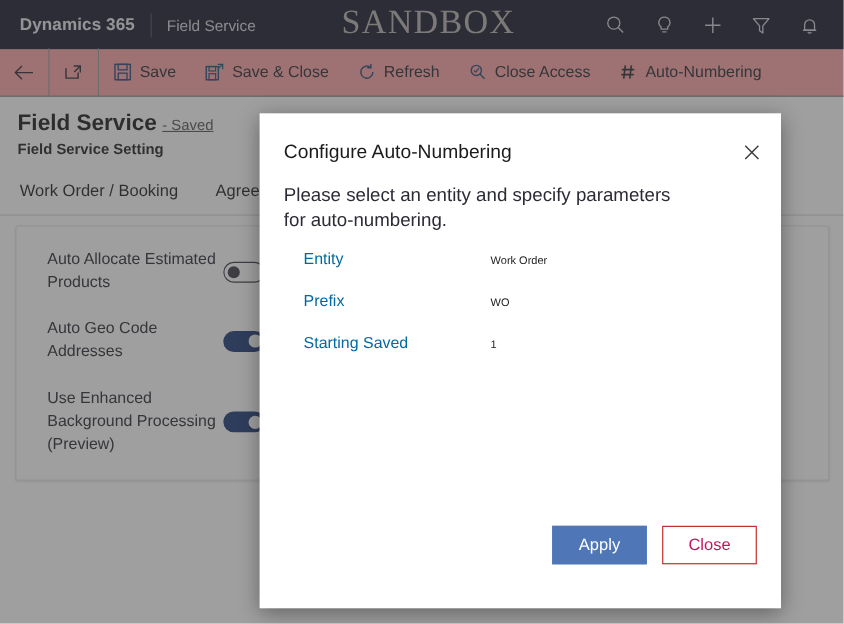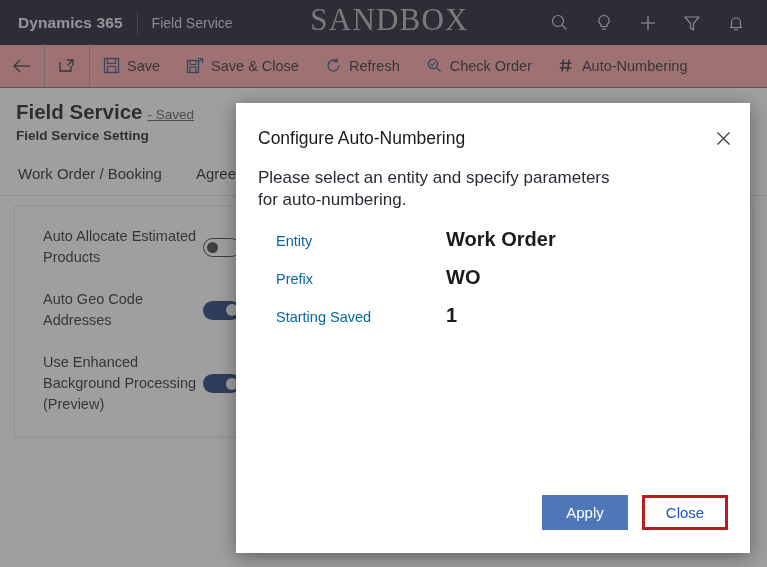--- a/index.html
+++ b/index.html
@@ -107,53 +107,53 @@
     border-radius: 50%; background: #ffffff;
   }
   .setting-value { font-size: 14.5px; color: #1b1b1b; font-weight: bold; margin-left: 4px; }
 
   
   .overlay {
     position: absolute; left: 0; top: 0; width: 767px; height: 567px;
     background: rgba(64,64,64,0.50);
   }
   .dialog {
-    position: absolute; left: 236px; top: 103px; width: 514px; height: 450px;
+    position: absolute; left: 236px; top: 103px; width: 474px; height: 450px;
     background: #ffffff; box-shadow: 0 4px 18px rgba(0,0,0,.38);
   }
   .dlg-title {
     position: absolute; left: 22px; top: 25px;
     font-size: 17.5px; color: #1b1b1b;
   }
   .dlg-close {
     position: absolute; right: 14px; top: 22px; width: 26px; height: 26px;
     display: flex; align-items: center; justify-content: center;
   }
   .dlg-desc {
     position: absolute; left: 22px; top: 64px; width: 356px;
     font-size: 17px; color: #2b2b35; line-height: 22px;
   }
   .dlg-form {
     position: absolute; left: 40px; top: 125px; width: 380px;
   }
   .frow { display: flex; align-items: baseline; height: 38px; }
   .flabel { width: 170px; font-size: 14.5px; color: #0369a1; }
-  .fvalue { font-size: 20px; color: #1b1b1b; font-weight: bold; }
+  .fvalue { font-size: 10px; color: #1b1b1b; font-weight: normal; }
   .dlg-actions {
-    position: absolute; right: 22px; bottom: 23px;
+    position: absolute; right: 22px; bottom: 40px;
     display: flex; align-items: center; gap: 14px;
   }
   .btn {
     height: 35px; min-width: 86px; padding: 0 16px;
     font-size: 15px; font-family: "Liberation Sans", sans-serif;
     display: flex; align-items: center; justify-content: center;
     cursor: pointer;
   }
   .btn-primary { background: #4f77b8; color: #ffffff; border: 1px solid #4f77b8; }
-  .btn-secondary { background: #ffffff; color: #1d4ed8; border: 3px solid #b91c1c; }
+  .btn-secondary { background: #ffffff; color: #be185d; border: 1px solid #b91c1c; }
 </style>
 </head>
 <body>
 
 <div id="root">
 
   <div class="topnav">
     <div class="brand">Dynamics 365</div>
     <div class="brand-sep"></div>
     <div class="app-name">Field Service</div>
@@ -242,21 +242,21 @@
     </div>
 
     <div class="cmd-item">
       <span class="glyph">
         <svg width="17" height="17" viewBox="0 0 17 17">
             <circle cx="7" cy="7" r="4.6" fill="none" stroke="#2b4a78" stroke-width="1.3"></circle>
             <line x1="10.3" y1="10.3" x2="14.5" y2="14.5" stroke="#2b4a78" stroke-width="1.3"></line>
             <polyline points="4.8,7 6.4,8.6 9.4,5" fill="none" stroke="#2b4a78" stroke-width="1.1"></polyline>
           </svg>
       </span>
-      <span>Check Order</span>
+      <span>Close Access</span>
     </div>
 
     <div class="cmd-item">
       <span class="glyph">
         <svg width="17" height="17" viewBox="0 0 17 17">
             <line x1="5.5" y1="2.5" x2="4" y2="14.5" stroke="#2b2b35" stroke-width="1.5"></line>
             <line x1="11" y1="2.5" x2="9.5" y2="14.5" stroke="#2b2b35" stroke-width="1.5"></line>
             <line x1="2.3" y1="6.3" x2="13.6" y2="6.3" stroke="#2b2b35" stroke-width="1.5"></line>
             <line x1="1.8" y1="10.8" x2="13.1" y2="10.8" stroke="#2b2b35" stroke-width="1.5"></line>
           </svg>

